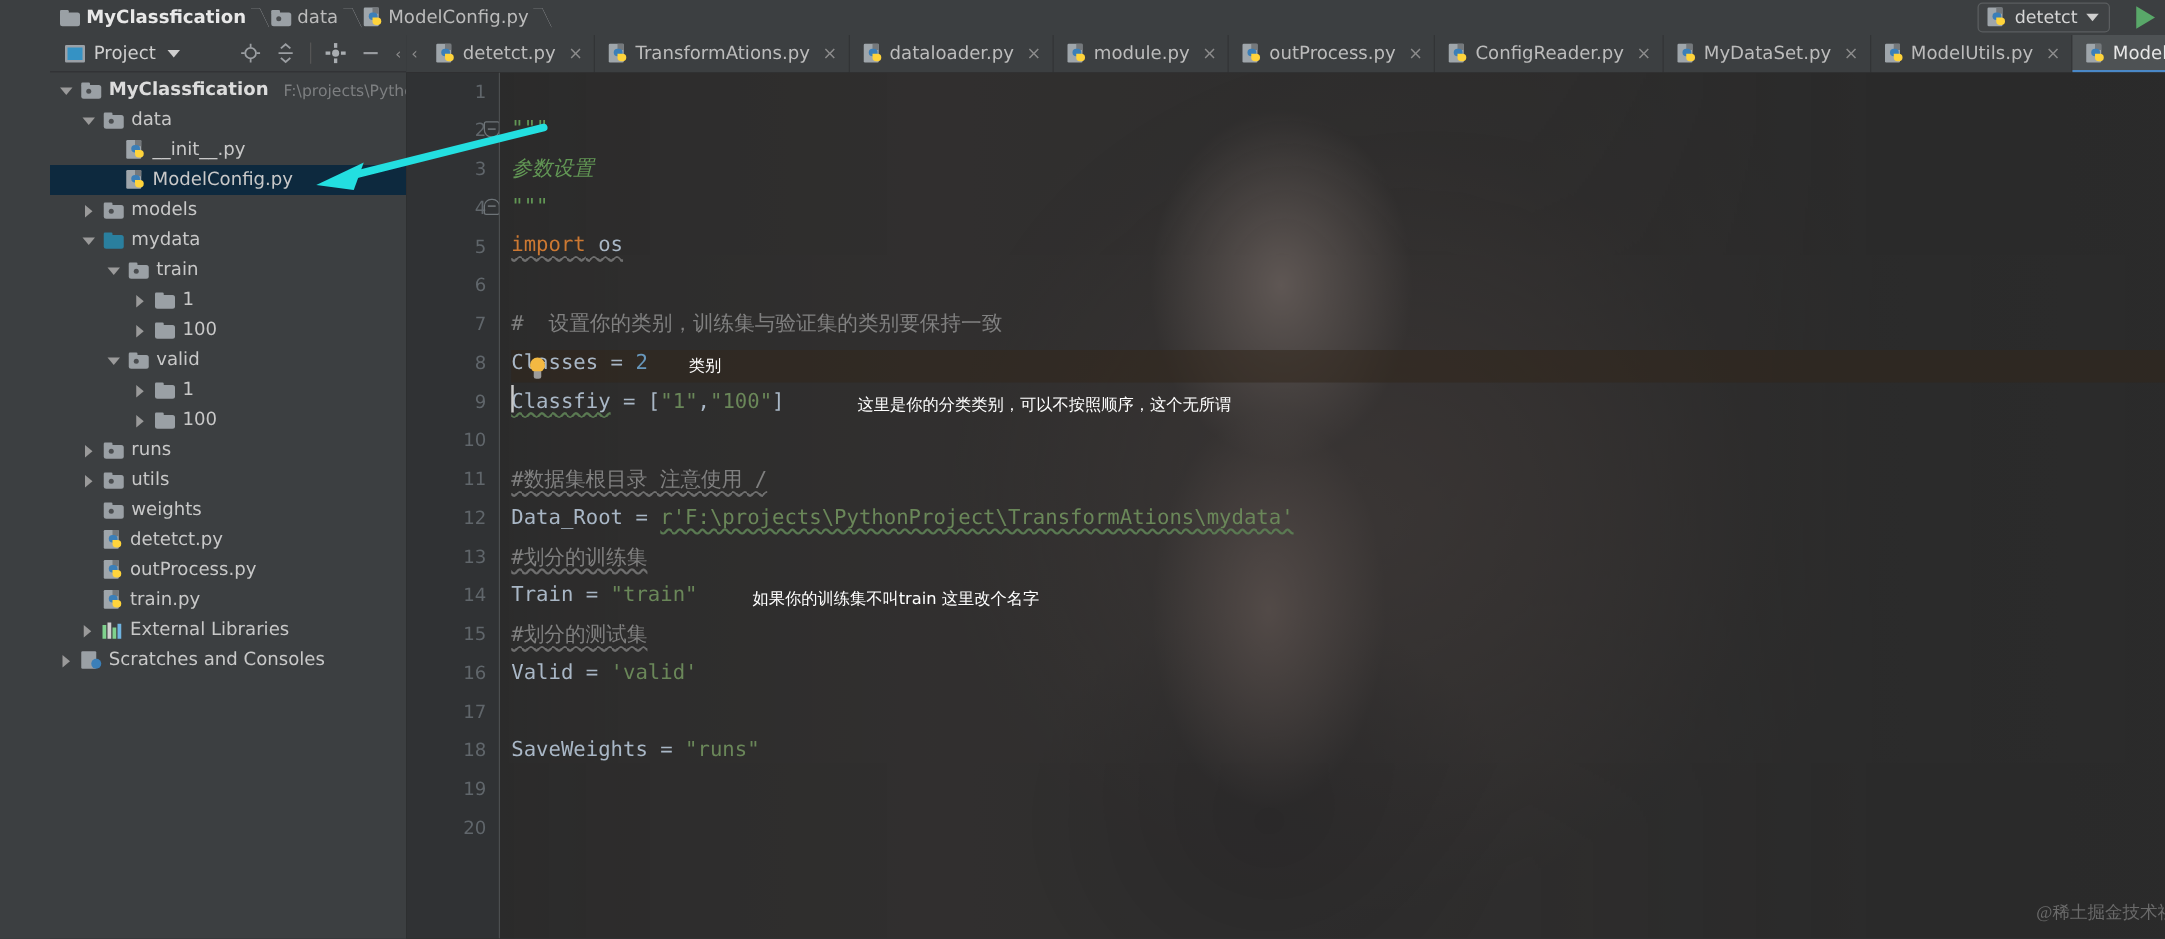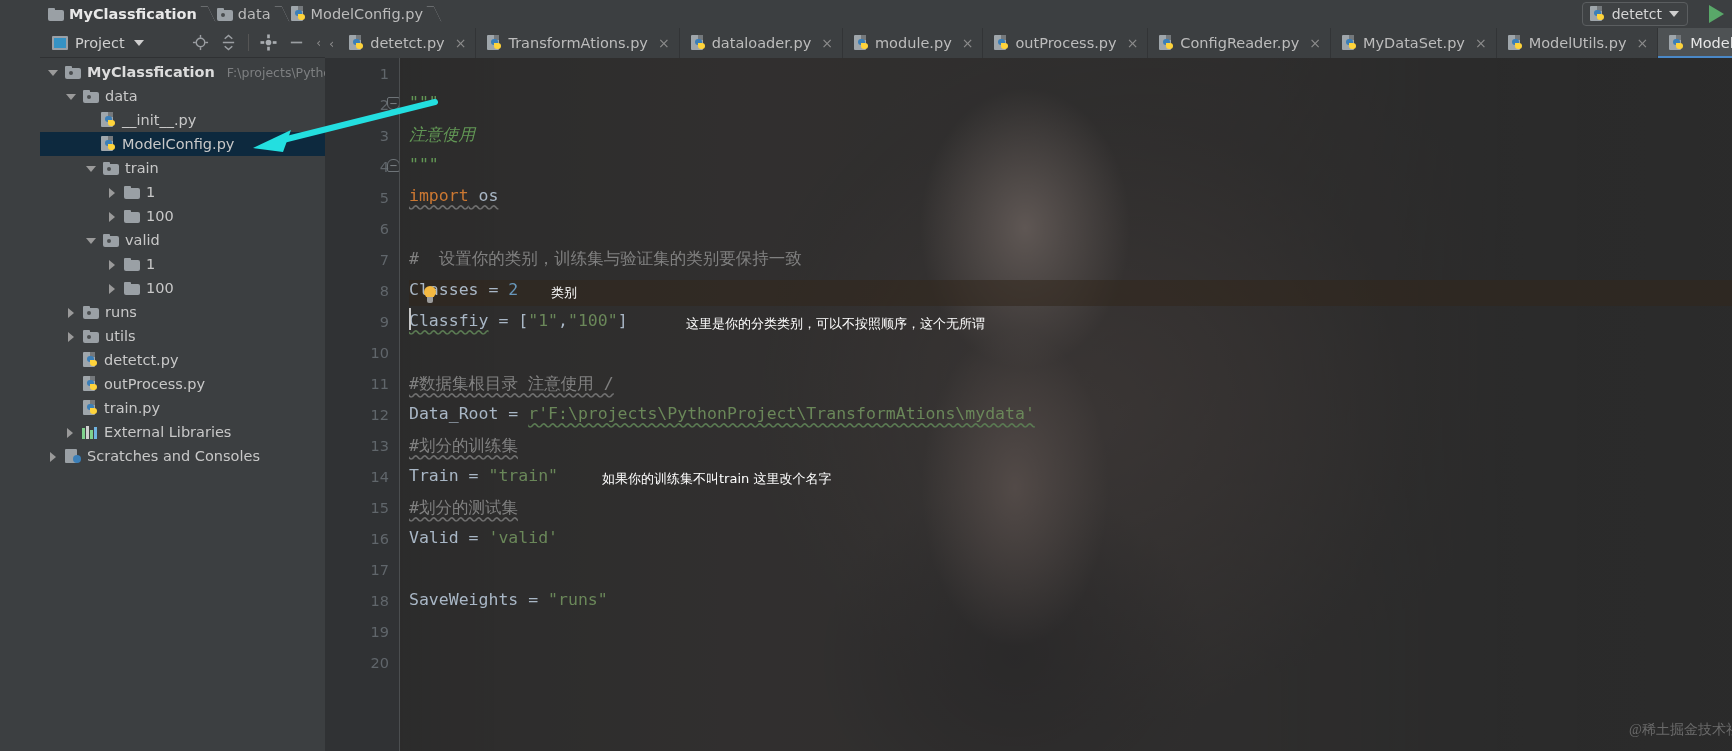--- a/index.html
+++ b/index.html
@@ -435,21 +435,38 @@
     <div class="row selected" style="padding-left:61px">
       <span class="pyico">
           <span class="sheet"></span>
           <span class="corner"></span>
           <span class="b1"></span>
           <span class="b2"></span>
         </span>
       <span class="name">ModelConfig.py</span>
     </div>
 
-
+    <div class="row" style="padding-left:26px">
+      <span class="arrow right"></span>
+      <span class="foldico">
+          <span class="body"></span>
+          <span class="tab2"></span>
+          <span class="dot"></span>
+        </span>
+      <span class="name">models</span>
+    </div>
+
+    <div class="row" style="padding-left:26px">
+      <span class="arrow down"></span>
+      <span class="foldico teal plain">
+          <span class="body"></span>
+          <span class="tab2"></span>
+        </span>
+      <span class="name">mydata</span>
+    </div>
 
     <div class="row" style="padding-left:46px">
       <span class="arrow down"></span>
       <span class="foldico">
           <span class="body"></span>
           <span class="tab2"></span>
           <span class="dot"></span>
         </span>
       <span class="name">train</span>
     </div>
@@ -513,20 +530,28 @@
     <div class="row" style="padding-left:26px">
       <span class="arrow right"></span>
       <span class="foldico">
           <span class="body"></span>
           <span class="tab2"></span>
           <span class="dot"></span>
         </span>
       <span class="name">utils</span>
     </div>
 
+    <div class="row" style="padding-left:43px">
+      <span class="foldico">
+          <span class="body"></span>
+          <span class="tab2"></span>
+          <span class="dot"></span>
+        </span>
+      <span class="name">weights</span>
+    </div>
 
     <div class="row" style="padding-left:43px">
       <span class="pyico">
           <span class="sheet"></span>
           <span class="corner"></span>
           <span class="b1"></span>
           <span class="b2"></span>
         </span>
       <span class="name">detetct.py</span>
     </div>
@@ -599,21 +624,21 @@
 
       <span class="fold start" style="top:39px">−</span>
       <span class="fold end" style="top:101px">−</span>
     </div>
     <div class="vline"></div>
 
     <div class="code">
       <div class="linehl" style="top:222px"></div>
 
       <div class="cl" style="top:35px"><span class="doc-plain">"""</span></div>
-      <div class="cl" style="top:66px"><span class="doc">注意使用</span></div>
+      <div class="cl" style="top:66px"><span class="doc">参数设置</span></div>
       <div class="cl" style="top:97px"><span class="doc-plain">"""</span></div>
       <div class="cl" style="top:128px"><span class="kw sq-gray">import</span><span class="var sq-gray"> os</span></div>
       <div class="cl" style="top:190px"><span class="cmt">#  设置你的类别，训练集与验证集的类别要保持一致</span></div>
 
       <div class="cl" style="top:222px"><span class="var">Classes</span><span class="var"> = </span><span class="num">2</span></div>
 
       <div class="cl" style="top:253px"><span class="var sq">Classfiy</span><span class="var"> = [</span><span class="str">"1"</span><span class="var">,</span><span class="str">"100"</span><span class="var">]</span></div>
 
       <div class="cl" style="top:315px"><span class="cmt sq-gray">#数据集根目录 注意使用 /</span></div>
       <div class="cl" style="top:346px"><span class="var">Data_Root</span><span class="var"> = </span><span class="str sq">r'F:\projects\PythonProject\TransformAtions\mydata'</span></div>

